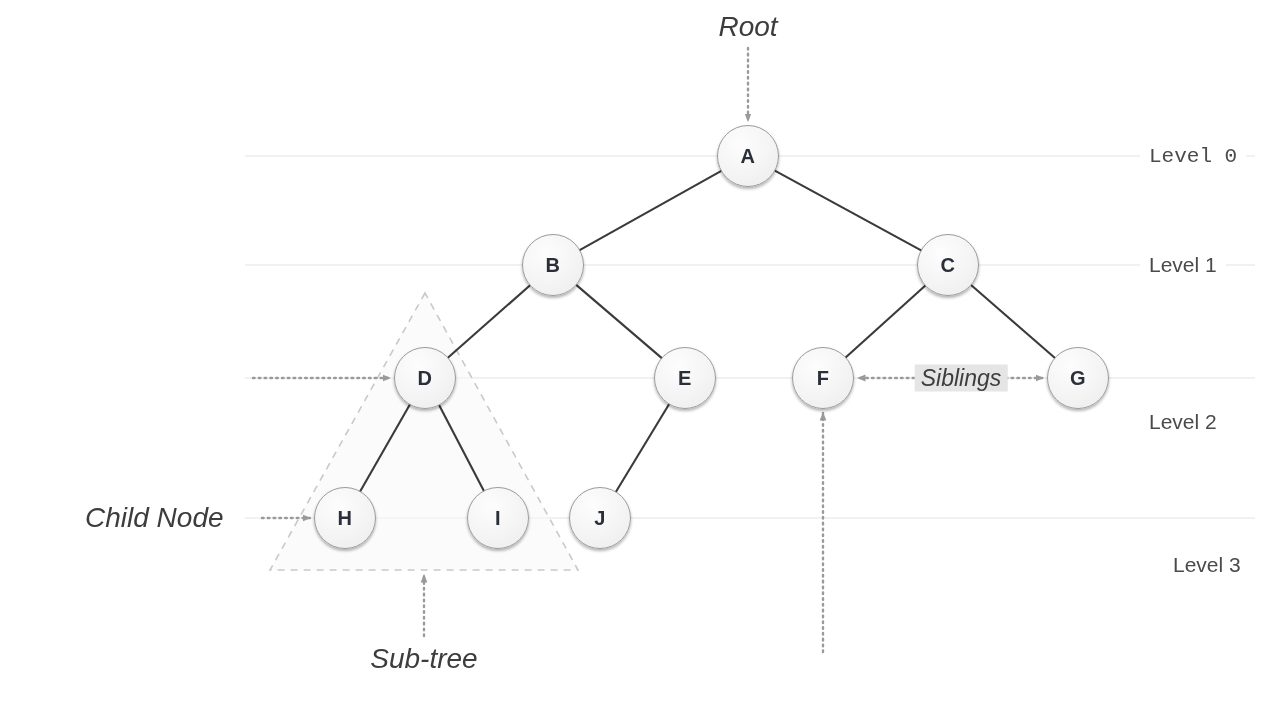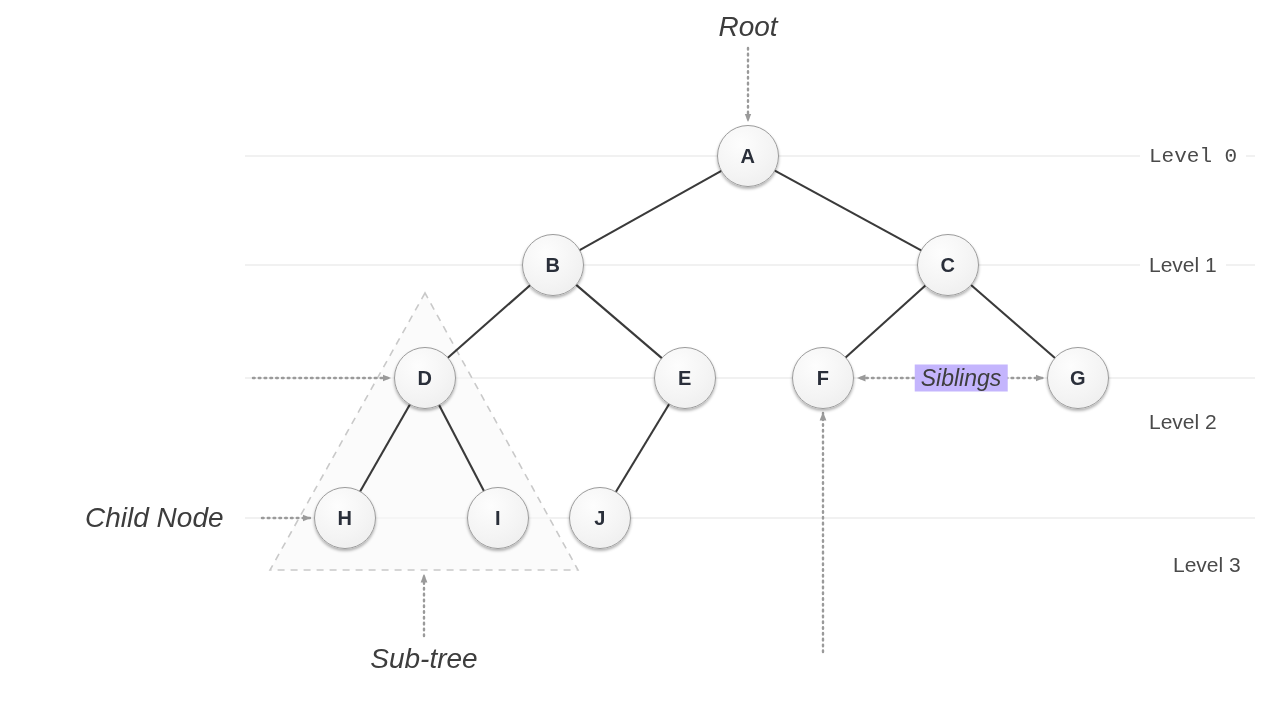--- a/index.html
+++ b/index.html
@@ -60,21 +60,21 @@
     color: #3d3d3d;
     white-space: nowrap;
     z-index: 6;
     font-style: italic;
   }
   .annot.center {
     transform: translateX(-50%);
   }
   .annot.sib {
     font-size: 23px;
-    background: #c4b5fd;
+    background: #e5e5e5;
     padding: 0 6px;
     transform: translate(-50%, -50%);
   }
 </style>
 </head>
 <body>
 
 <div id="canvas">
 
   <svg id="svg-layer" viewBox="0 0 1276 724" xmlns="http://www.w3.org/2000/svg">

